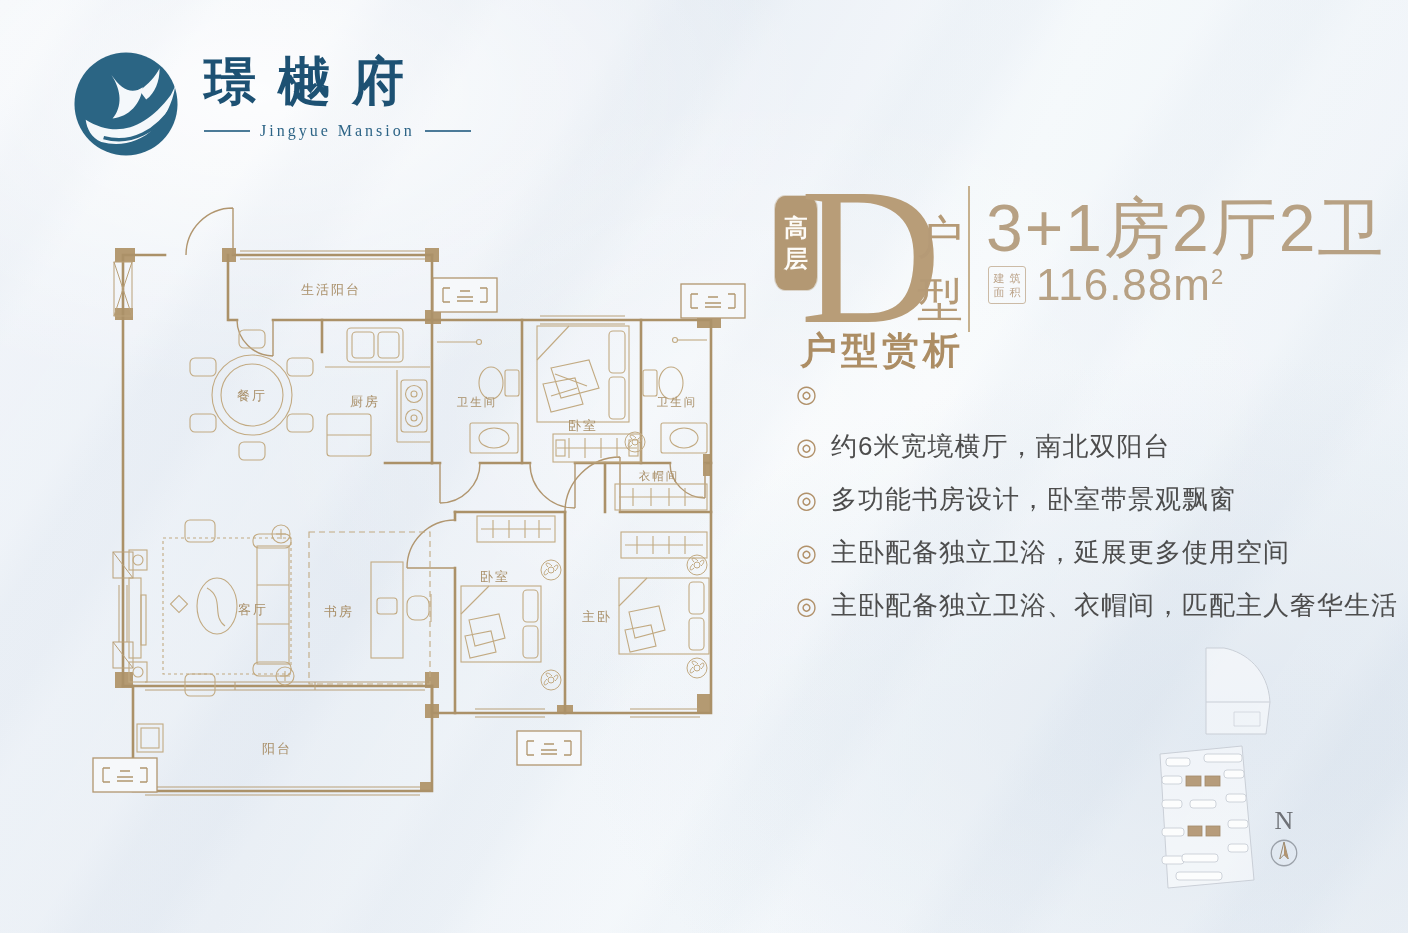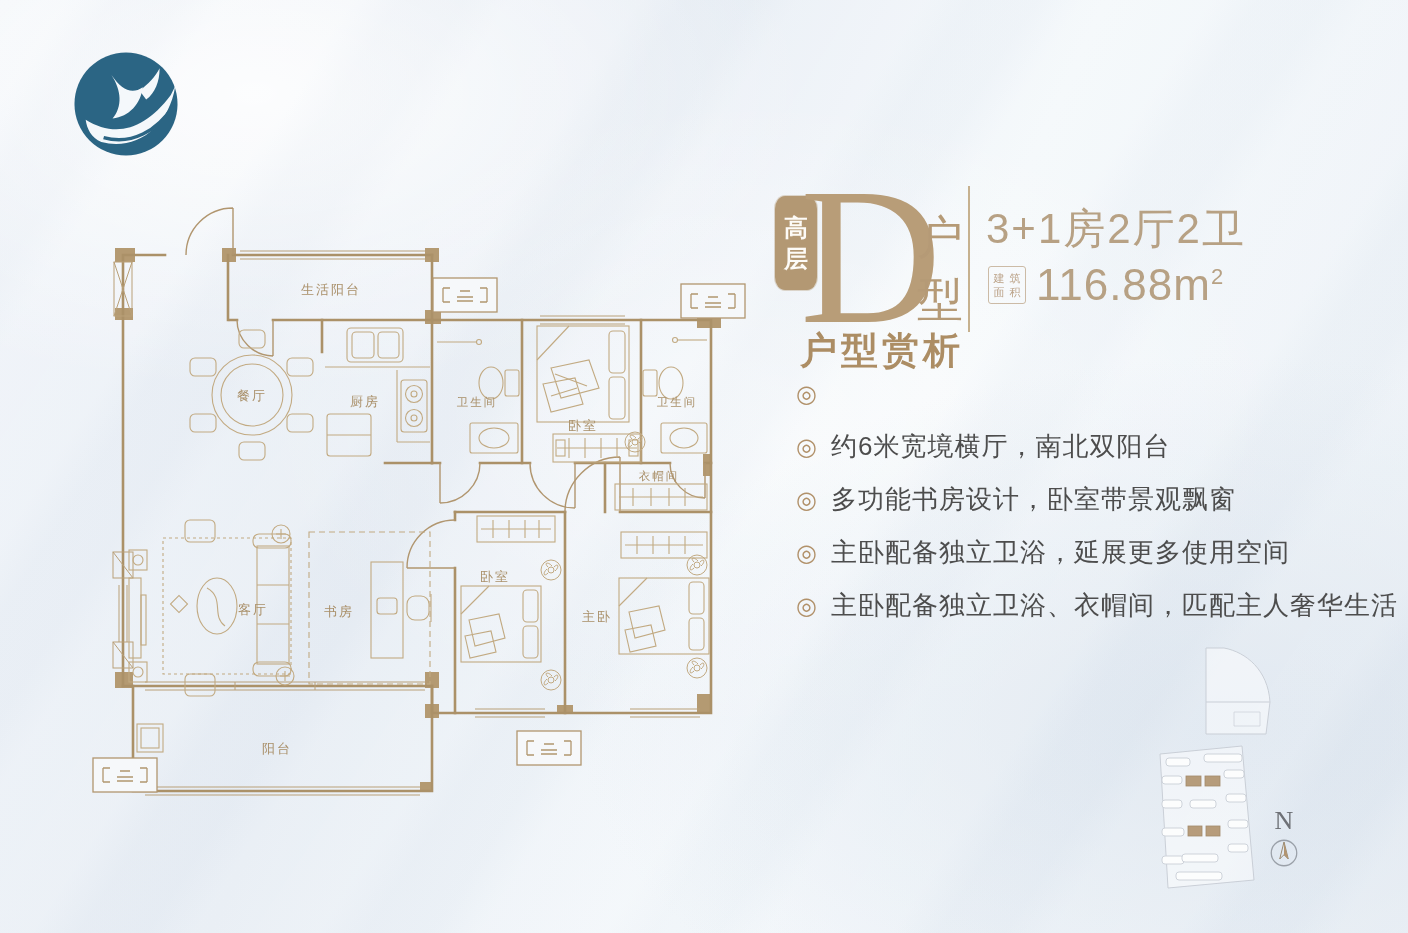--- a/index.html
+++ b/index.html
@@ -22,21 +22,21 @@
   .brand-sub .line{width:46px;height:1.5px;background:#2d6486;opacity:.85;}
   .brand-sub .sub-label{font-family:"Liberation Serif",serif;font-size:16px;letter-spacing:3px;}
   
   .tier-stamp{position:absolute;left:775px;top:196px;width:42px;height:94px;background:#b39873;border-radius:10px/13px;
     display:flex;flex-direction:column;align-items:center;justify-content:center;gap:5px;box-shadow:0 0 0 1px rgba(179,152,115,.35);}
   .tier-stamp span{color:#fdfbf7;font-size:24px;font-weight:700;line-height:26px;}
   .big-letter{position:absolute;left:800px;top:176px;font-family:"Liberation Serif",serif;font-size:196px;line-height:160px;color:#b89d78;}
   .type-vert{position:absolute;left:917px;top:212px;display:flex;flex-direction:column;gap:12px;color:#b59a76;}
   .type-vert span{font-size:46px;line-height:50px;font-weight:400;}
   .title-divider{position:absolute;left:968px;top:186px;width:2px;height:146px;background:#c6b18f;}
-  .layout-text{position:absolute;left:986px;top:201px;font-size:42px;color:#b7a184;letter-spacing:2px;white-space:nowrap;}
+  .layout-text{position:absolute;left:986px;top:184px;font-size:66px;color:#b7a184;letter-spacing:2px;white-space:nowrap;}
   .area-row{position:absolute;left:988px;top:260px;display:flex;align-items:center;gap:10px;}
   .area-stamp{width:36px;height:36px;border:1px solid rgba(176,146,110,.7);border-radius:3px;display:grid;grid-template-columns:15px 15px;
     align-content:center;justify-content:center;gap:1px;opacity:.85;}
   .area-stamp span{font-size:11px;line-height:13px;color:#b09272;text-align:center;}
   .area-value{font-size:44px;color:#b7a184;letter-spacing:1px;}
   .area-value sup{font-size:22px;}
   
   .features-heading{position:absolute;left:800px;top:326px;font-size:37px;font-weight:700;color:#ac8d64;letter-spacing:4px;}
   .features{position:absolute;left:796px;top:378px;list-style:none;margin:0;padding:0;}
   .features li{display:flex;align-items:flex-start;gap:13px;margin-bottom:22px;font-size:26px;color:#4d4d4d;font-weight:500;letter-spacing:1px;line-height:31px;white-space:nowrap;}
@@ -57,20 +57,28 @@
   <div class="silk"></div>
 
   <div class="brand">
     <svg class="logo" viewBox="0 0 100 100">
       <circle cx="50" cy="50" r="46" fill="#2b6584"></circle>
       <path d="M14 64 C40 80 66 74 90 42 L94 34 C88 72 58 92 28 84 C19 80 15 72 14 64 Z" fill="#f4f8fb"></path>
       <path d="M30 80 C55 87 78 74 92 52" stroke="#2b6584" stroke-width="3" fill="none"></path>
       <path d="M37 24 C46 38 47 52 38 63 C53 61 63 50 65 35 C55 42 46 37 37 24 Z" fill="#f4f8fb"></path>
       <path d="M62 38 C70 32 76 26 80 18 C80 30 76 40 68 46 Z" fill="#f4f8fb"></path>
     </svg>
+    <div class="brand-text">
+      <div class="brand-name">璟樾府</div>
+      <div class="brand-sub">
+        <span class="line"></span>
+        <span class="sub-label">Jingyue Mansion</span>
+        <span class="line"></span>
+      </div>
+    </div>
   </div>
 
   <div class="tier-stamp">
     <span>高</span>
     <span>层</span>
   </div>
   <div class="big-letter">D</div>
   <div class="type-vert">
     <span>户</span>
     <span>型</span>

